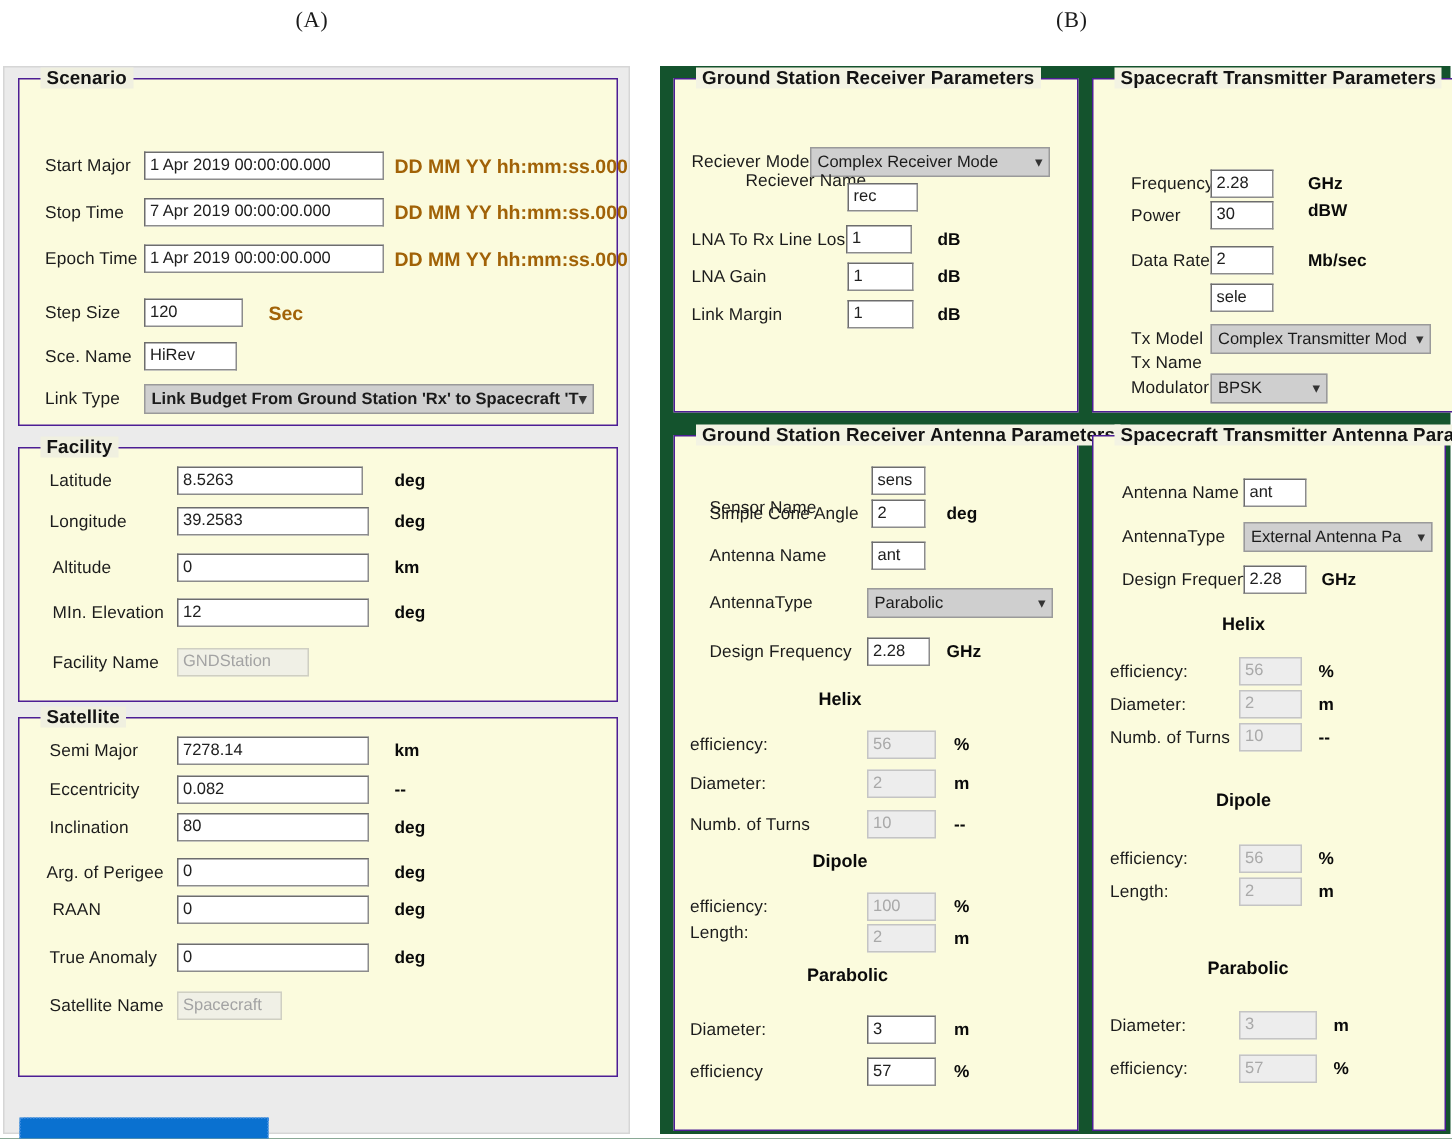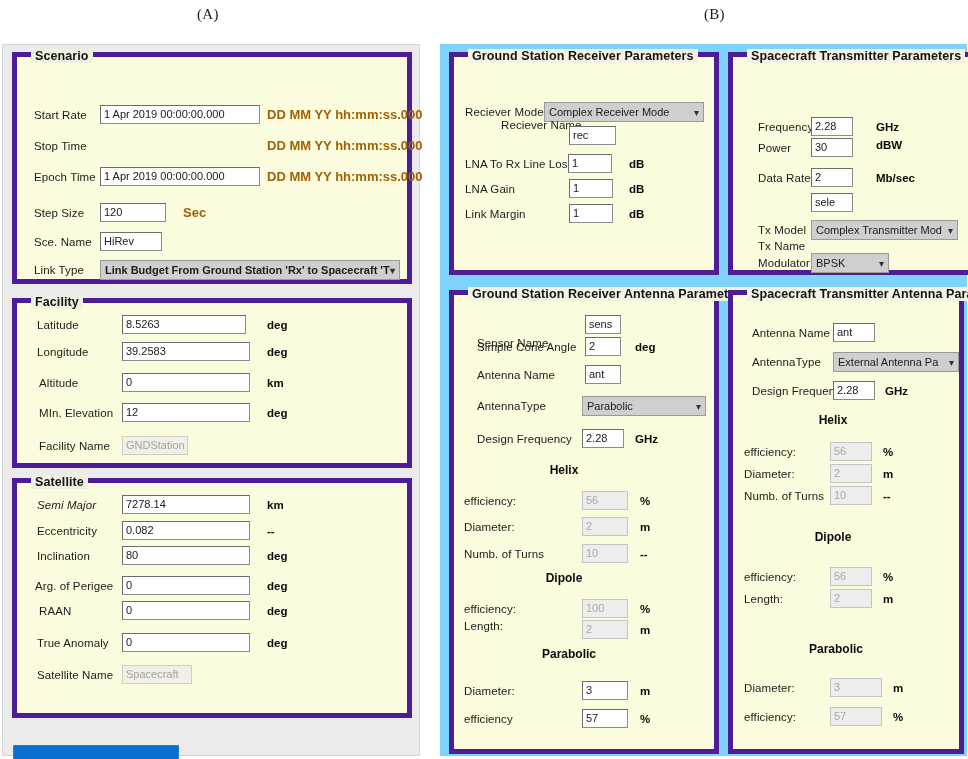--- a/index.html
+++ b/index.html
@@ -26,29 +26,29 @@
   #panel-a{
     position:absolute;left:2px;top:44px;
     width:418px;height:712px;
     background:#ebebeb;
     border:1px solid #d6d6d6;
     box-sizing:border-box;
   }
   #panel-b{
     position:absolute;left:440px;top:44px;
     width:527px;height:712px;
-    background:#7dd3fc;
+    background:#14532d;
     box-sizing:border-box;
   }
 
   
   .gbox{
     position:absolute;
     background:#fbfbdd;
-    border:5px solid #4c1d95;
+    border:1px solid #4c1d95;
     box-sizing:border-box;
   }
   .gbox > .gtitle{
     position:absolute;
     top:-8px;left:14px;
     background:#f0f0e0;
     padding:0 4px;
     font-size:12.5px;
     font-weight:bold;
     color:#131313;
@@ -151,25 +151,26 @@
 <body>
 
 <div class="fig-label" id="lbl-a">(A)</div>
 <div class="fig-label" id="lbl-b">(B)</div>
 
 <div id="panel-a">
 
   <div class="gbox" style="left:9px;top:7px;width:400px;height:232px;">
     <div class="gtitle">Scenario</div>
 
-    <div class="lbl" style="left:17px;top:48px;">Start Rate</div>
+    <div class="lbl" style="left:17px;top:48px;">Start Major</div>
     <div class="tb" style="left:83px;top:48px;width:160px;">1 Apr 2019 00:00:00.000</div>
     <div class="hint" style="left:250px;top:48px;">DD MM YY hh:mm:ss.000</div>
 
     <div class="lbl" style="left:17px;top:79px;">Stop Time</div>
+    <div class="tb" style="left:83px;top:79px;width:160px;">7 Apr 2019 00:00:00.000</div>
     <div class="hint" style="left:250px;top:79px;">DD MM YY hh:mm:ss.000</div>
 
     <div class="lbl" style="left:17px;top:110px;">Epoch Time</div>
     <div class="tb" style="left:83px;top:110px;width:160px;">1 Apr 2019 00:00:00.000</div>
     <div class="hint" style="left:250px;top:110px;">DD MM YY hh:mm:ss.000</div>
 
     <div class="lbl" style="left:17px;top:146px;">Step Size</div>
     <div class="tb" style="left:83px;top:146px;width:66px;">120</div>
     <div class="hint" style="left:166px;top:146px;">Sec</div>
 
@@ -196,27 +197,27 @@
 
     <div class="lbl" style="left:22px;top:70px;">Altitude</div>
     <div class="tb" style="left:105px;top:70px;width:128px;">0</div>
     <div class="unit" style="left:250px;top:70px;">km</div>
 
     <div class="lbl" style="left:22px;top:100px;">MIn. Elevation</div>
     <div class="tb" style="left:105px;top:100px;width:128px;">12</div>
     <div class="unit" style="left:250px;top:100px;">deg</div>
 
     <div class="lbl" style="left:22px;top:133px;">Facility Name</div>
-    <div class="tb flat" style="left:105px;top:133px;width:66px;">GNDStation</div>
+    <div class="tb flat" style="left:105px;top:133px;width:88px;">GNDStation</div>
   </div>
 
   <div class="gbox" style="left:9px;top:433px;width:400px;height:240px;">
     <div class="gtitle">Satellite</div>
 
-    <div class="lbl" style="left:20px;top:12px;font-style:italic;">Semi Major</div>
+    <div class="lbl" style="left:20px;top:12px;">Semi Major</div>
     <div class="tb" style="left:105px;top:12px;width:128px;">7278.14</div>
     <div class="unit" style="left:250px;top:12px;">km</div>
 
     <div class="lbl" style="left:20px;top:38px;">Eccentricity</div>
     <div class="tb" style="left:105px;top:38px;width:128px;">0.082</div>
     <div class="unit" style="left:250px;top:38px;">--</div>
 
     <div class="lbl" style="left:20px;top:63px;">Inclination</div>
     <div class="tb" style="left:105px;top:63px;width:128px;">80</div>
     <div class="unit" style="left:250px;top:63px;">deg</div>

